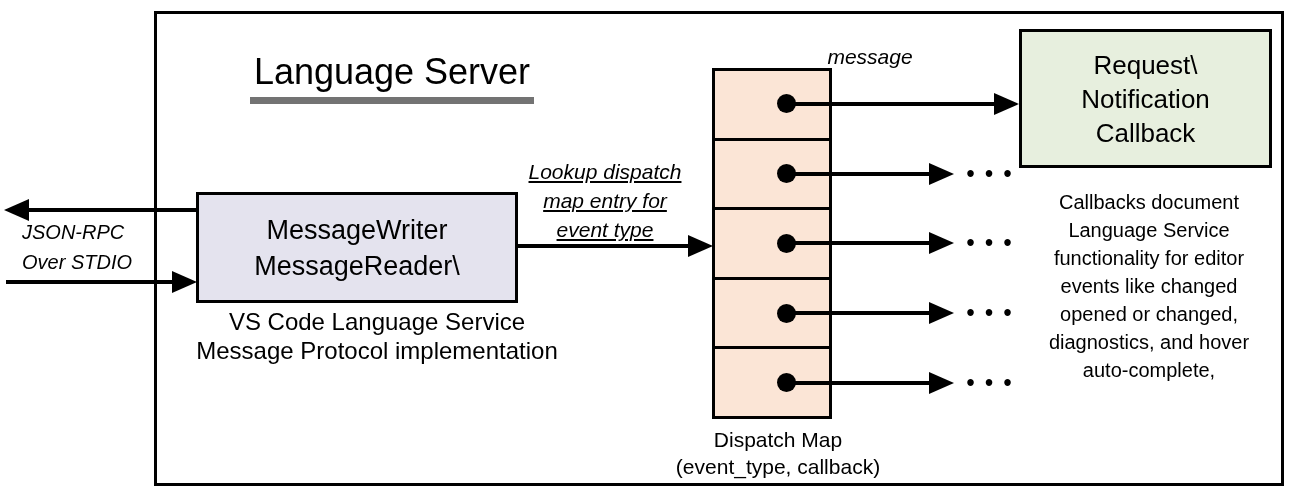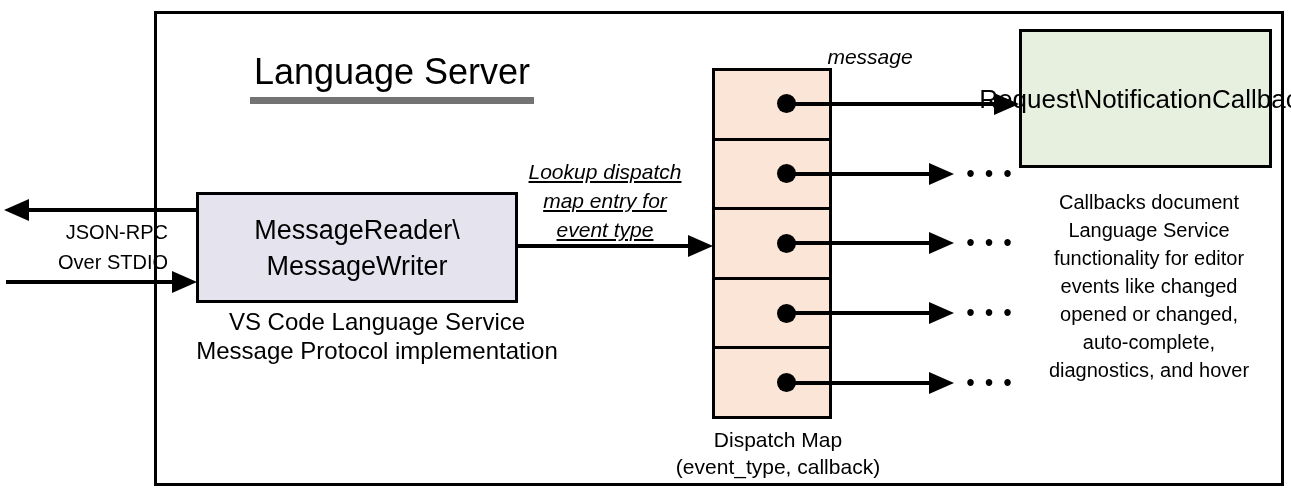--- a/index.html
+++ b/index.html
@@ -51,21 +51,22 @@
     text-align: center;
   }
   .msg-caption {
     left: 177px; top: 307px; width: 400px;
     text-align: center;
     font-size: 24px;
     line-height: 29px;
   }
   .io-label {
     left: 22px; top: 217px; width: 146px;
-    text-align: right;
+    text-align: left;
+    font-style: italic;
     font-size: 20px;
     line-height: 30px;
   }
   .lookup-label {
     left: 500px; top: 157px; width: 210px;
     text-align: center;
     font-style: italic;
     font-size: 21px;
     line-height: 29px;
     text-decoration: underline;
@@ -90,21 +91,21 @@
     left: 672px; top: 426px; width: 212px;
     text-align: center;
     font-size: 21px;
     line-height: 27px;
   }
   .callback-box {
     left: 1019px; top: 29px;
     width: 253px; height: 139px;
     background: #E7EFDE;
     display: flex;
-    flex-direction: row;
+    flex-direction: column;
     align-items: center;
     justify-content: center;
     font-size: 26px;
     line-height: 34px;
     text-align: center;
   }
   .callback-note {
     left: 1010px; top: 188px; width: 278px;
     text-align: center;
     font-size: 20px;
@@ -160,22 +161,22 @@
   <div class="head-left" style="left:4px; top:199px;"></div>
   <div class="hline" style="left:6px; top:280px; width:168px;"></div>
   <div class="head-right" style="left:172px; top:271px;"></div>
 
   <div class="abs io-label">
     <div>JSON-RPC</div>
     <div>Over STDIO</div>
   </div>
 
   <div class="box msg-box">
+    <div>MessageWriter</div>
     <div>MessageReader\</div>
-    <div>MessageWriter</div>
   </div>
   <div class="abs msg-caption">
     <div>VS Code Language Service</div>
     <div>Message Protocol implementation</div>
   </div>
 
   <div class="hline" style="left:517px; top:244px; width:173px;"></div>
   <div class="head-right" style="left:688px; top:235px;"></div>
   <div class="abs lookup-label">
     <div>Lookup dispatch</div>
@@ -228,17 +229,17 @@
     <div>Notification</div>
     <div>Callback</div>
   </div>
 
   <div class="abs callback-note">
     <div>Callbacks document</div>
     <div>Language Service</div>
     <div>functionality for editor</div>
     <div>events like changed</div>
     <div>opened or changed,</div>
+    <div>diagnostics, and hover</div>
     <div>auto-complete,</div>
-    <div>diagnostics, and hover</div>
   </div>
 
 </div>
 
 </body></html>

